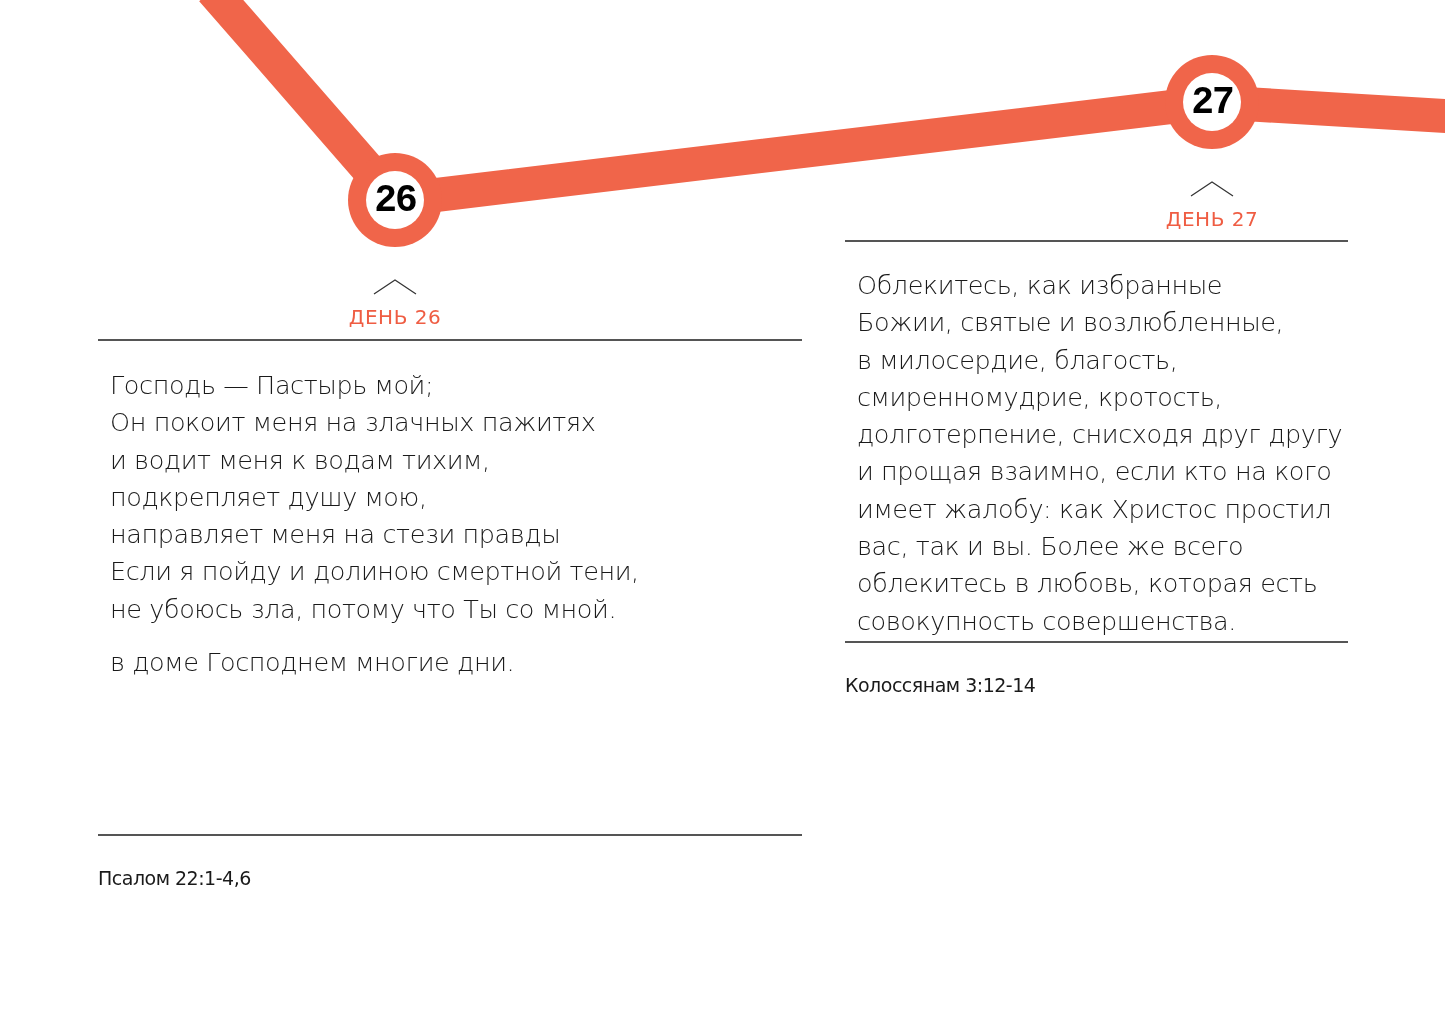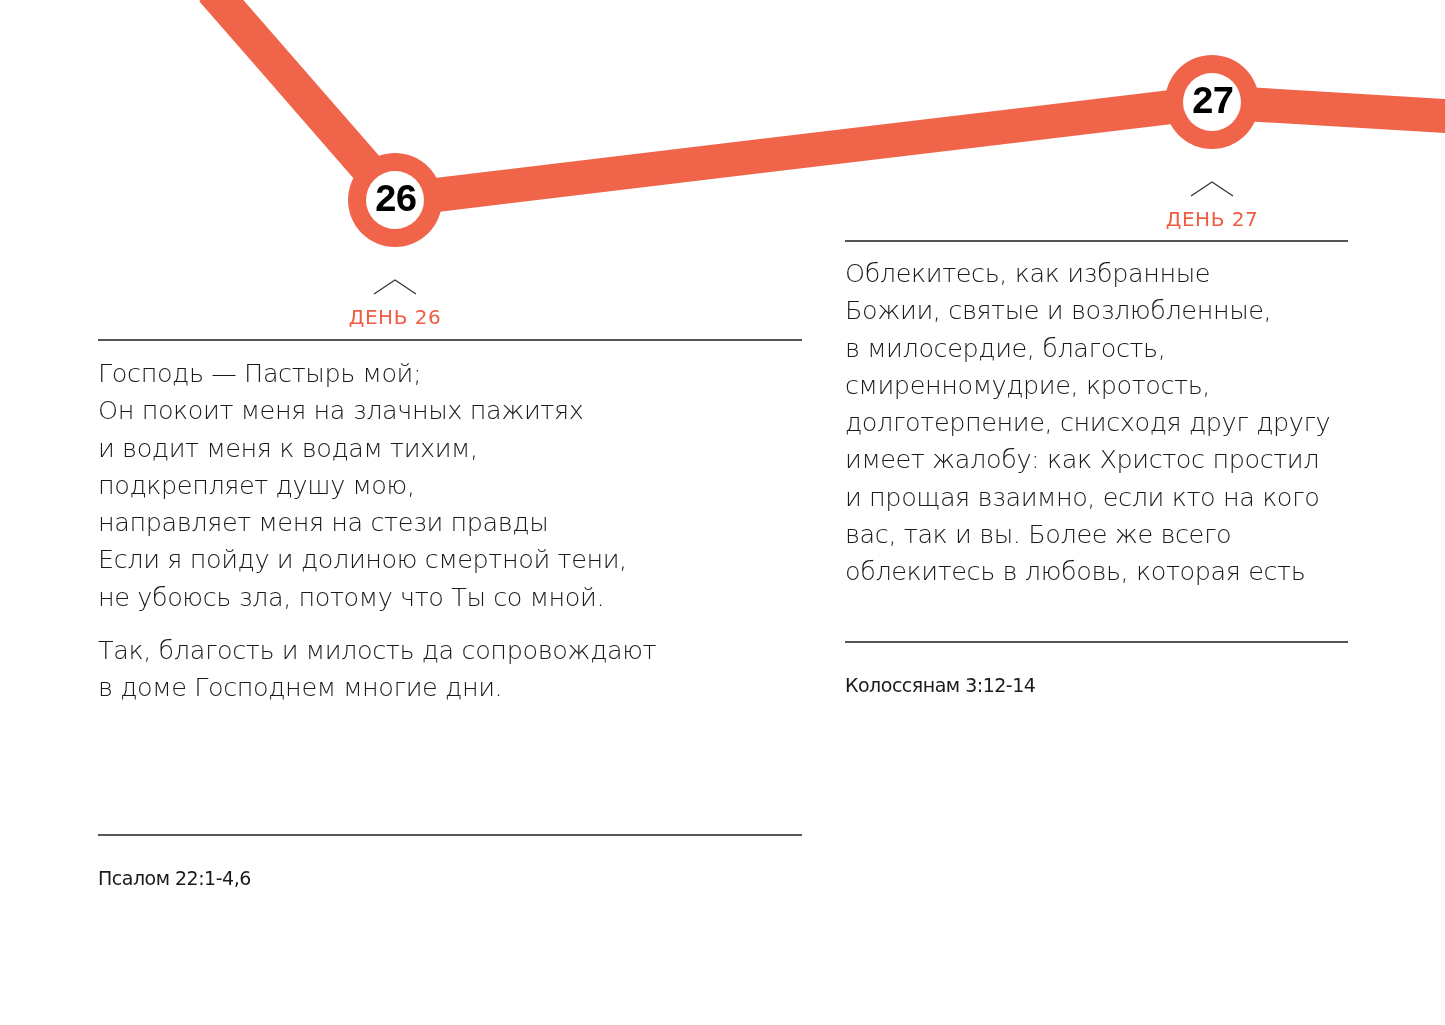--- a/index.html
+++ b/index.html
@@ -9,21 +9,21 @@
   .node-num { position: absolute; width: 70px; height: 70px; display: flex; align-items: center;
               justify-content: center; font-family: Liberation Mono, monospace; font-weight: bold;
               font-size: 38px; letter-spacing: -2px; color: #000; }
   .day-marker { position: absolute; text-align: center; }
   .day-marker svg { display: block; margin: 0 auto; }
   .day-label { font-family: "DejaVu Sans", sans-serif; font-size: 20px; color: #ef5d43;
                letter-spacing: 0.5px; margin-top: 9px; }
   .rule { position: absolute; height: 1.5px; background: #555; }
   .verse { position: absolute; font-family: "DejaVu Sans", sans-serif; font-size: 25.5px;
            line-height: 37.3px; color: #1a1a1a; font-weight: 300; letter-spacing: -0.4px; }
-  .verse p { margin: 0; }
+  .verse p { margin: 12px; }
   .verse p + p { margin-top: 16px; }
   .verse .line { display: block; white-space: nowrap; }
   .ref { position: absolute; font-family: "DejaVu Sans", sans-serif; font-size: 19px;
          color: #1a1a1a; letter-spacing: -0.5px; }
 </style>
 </head>
 <body>
 
 <svg class="track" viewBox="0 0 1445 1025">
   <polyline points="212,-10 395,200 1212,102 1460,117" fill="none" stroke="#F0654A" stroke-width="34" stroke-linejoin="miter"></polyline>
@@ -48,21 +48,20 @@
   <p>
     <span class="line">Господь — Пастырь мой;</span>
     <span class="line">Он покоит меня на злачных пажитях</span>
     <span class="line">и водит меня к водам тихим,</span>
     <span class="line">подкрепляет душу мою,</span>
     <span class="line">направляет меня на стези правды</span>
     <span class="line">Если я пойду и долиною смертной тени,</span>
     <span class="line">не убоюсь зла, потому что Ты со мной.</span>
   </p>
   <p>
-    <span class="line">Так, благость и милость да сопровождают</span>
     <span class="line">в доме Господнем многие дни.</span>
   </p>
 </div>
 <div class="rule" style="left:98px; top:834px; width:704px;"></div>
 <div class="ref" style="left:98px; top:867px;">Псалом 22:1-4,6</div>
 
 <div class="day-marker" style="left:1152px; top:180px; width:120px;">
   <svg width="46" height="18" viewBox="0 0 46 18">
     <polyline points="2,16 23,2 44,16" fill="none" stroke="#333" stroke-width="1.2"></polyline>
   </svg>
@@ -70,20 +69,21 @@
 </div>
 <div class="rule" style="left:845px; top:240px; width:503px;"></div>
 
 <div class="verse" style="left:845px; top:255px;">
   <p>
     <span class="line">Облекитесь, как избранные</span>
     <span class="line">Божии, святые и возлюбленные,</span>
     <span class="line">в милосердие, благость,</span>
     <span class="line">смиренномудрие, кротость,</span>
     <span class="line">долготерпение, снисходя друг другу</span>
+    <span class="line">и прощая взаимно, если кто на кого</span>
     <span class="line">имеет жалобу: как Христос простил</span>
-    <span class="line">и прощая взаимно, если кто на кого</span>
     <span class="line">вас, так и вы. Более же всего</span>
     <span class="line">облекитесь в любовь, которая есть</span>
+    <span class="line">совокупность совершенства.</span>
   </p>
 </div>
 <div class="rule" style="left:845px; top:641px; width:503px;"></div>
 <div class="ref" style="left:845px; top:674px;">Колоссянам 3:12-14</div>
 
 </body></html>

